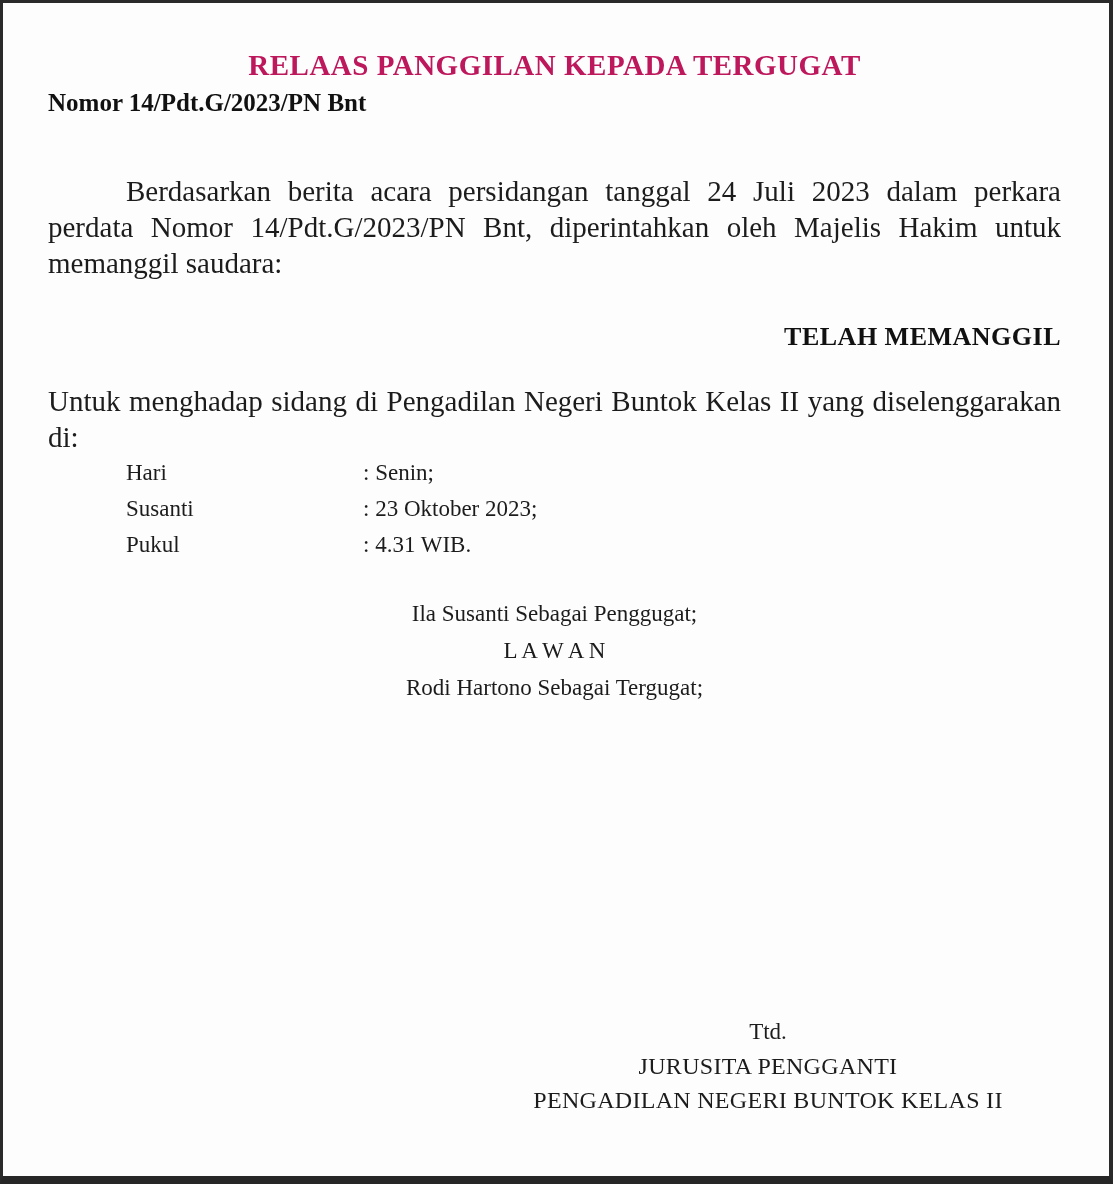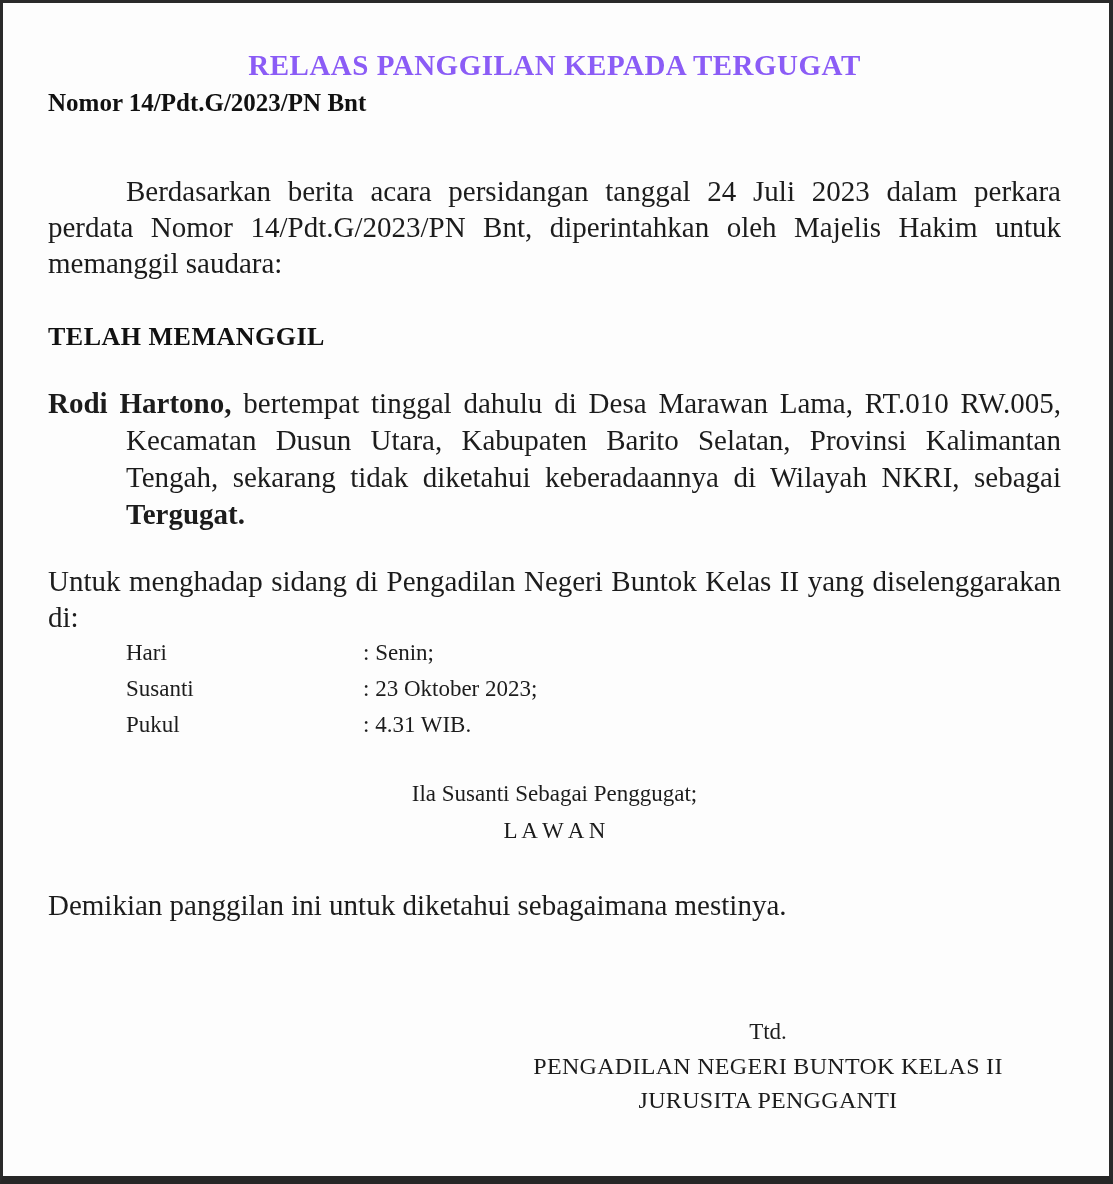--- a/index.html
+++ b/index.html
@@ -18,42 +18,42 @@
     border-right: 4px solid #2a2a2a;
     border-bottom: 8px solid #262626;
     padding: 44px 48px 20px 45px;
     overflow: hidden;
   }
   .doc-title {
     text-align: center;
     font-weight: bold;
     font-size: 29px;
     line-height: 36px;
-    color: #8b5cf6;
+    color: #be185d;
     letter-spacing: 0.5px;
   }
   .doc-subtitle {
     font-weight: bold;
     font-size: 25px;
     line-height: 32px;
     color: #111;
     margin-top: 4px;
   }
   .para {
     font-size: 29px;
     line-height: 36px;
     text-align: justify;
   }
   .intro-para {
     margin-top: 54px;
     text-indent: 78px;
   }
   .section-heading {
     margin-top: 40px;
-    text-align: left;
+    text-align: right;
     font-weight: bold;
     font-size: 26px;
     line-height: 32px;
     color: #111;
     letter-spacing: 0.5px;
   }
   .defendant-para {
     margin-top: 32px;
     padding-left: 78px;
     text-indent: -78px;
@@ -104,44 +104,43 @@
 <div class="page">
 
   <div class="doc-title">RELAAS PANGGILAN KEPADA TERGUGAT</div>
 
   <div class="doc-subtitle">Nomor 14/Pdt.G/2023/PN Bnt</div>
 
   <p class="para intro-para">Berdasarkan berita acara persidangan tanggal 24 Juli 2023 dalam perkara perdata Nomor 14/Pdt.G/2023/PN Bnt, diperintahkan oleh Majelis Hakim untuk memanggil saudara:</p>
 
   <div class="section-heading">TELAH MEMANGGIL</div>
 
-  <p class="para defendant-para"><b>Rodi Hartono,</b><span> bertempat tinggal dahulu di Desa Marawan Lama, RT.010 RW.005, Kecamatan Dusun Utara, Kabupaten Barito Selatan, Provinsi Kalimantan Tengah, sekarang tidak diketahui keberadaannya di Wilayah NKRI, sebagai </span><b>Tergugat.</b></p>
 
   <p class="para summons-intro">Untuk menghadap sidang di Pengadilan Negeri Buntok Kelas II yang diselenggarakan di:</p>
 
   <div class="detail-row">
     <span class="detail-label">Hari</span>
     <span class="detail-value">: Senin;</span>
   </div>
   <div class="detail-row">
     <span class="detail-label">Susanti</span>
     <span class="detail-value">: 23 Oktober 2023;</span>
   </div>
   <div class="detail-row">
     <span class="detail-label">Pukul</span>
     <span class="detail-value">: 4.31 WIB.</span>
   </div>
 
 
   <div class="parties">
     <div>Ila Susanti Sebagai Penggugat;</div>
     <div>L A W A N</div>
+    <div>Rodi Hartono Sebagai Tergugat;</div>
   </div>
 
-  <p class="para closing">Demikian panggilan ini untuk diketahui sebagaimana mestinya.</p>
 
   <div class="signature-block">
     <div class="ttd">Ttd.</div>
+    <div class="sig-line">JURUSITA PENGGANTI</div>
     <div class="sig-line">PENGADILAN NEGERI BUNTOK KELAS II</div>
-    <div class="sig-line">JURUSITA PENGGANTI</div>
   </div>
 
 </div>
 
 </body></html>

